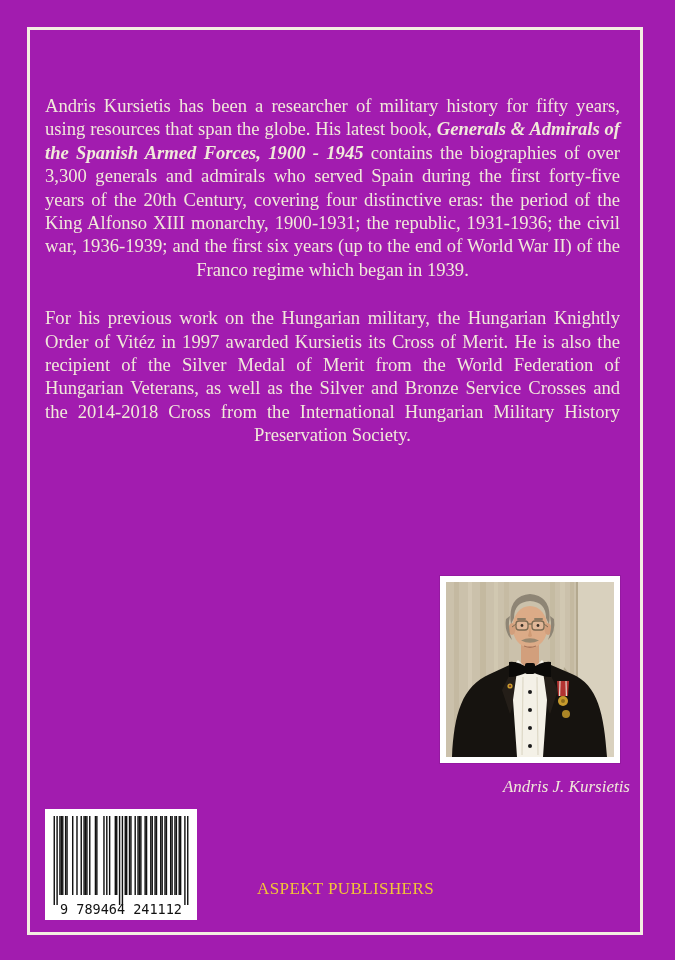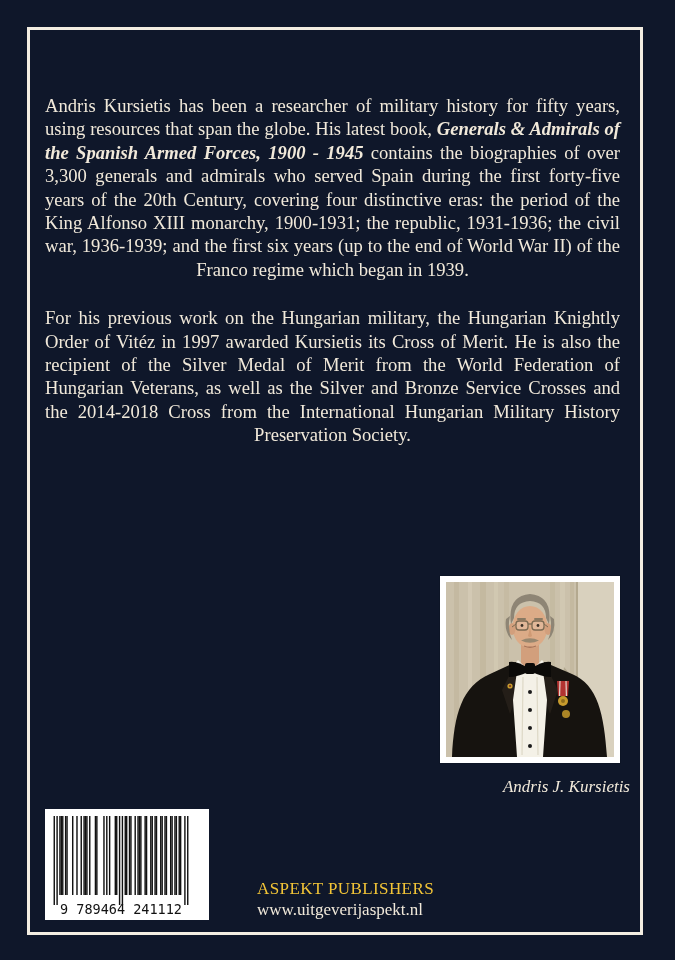--- a/index.html
+++ b/index.html
@@ -1,19 +1,19 @@
 <!DOCTYPE html>
 <html><head>
 <meta charset="utf-8">
 <style>
   html,body{margin:0;padding:0;background:#888;}
   .cover{
     position:relative;
     width:675px;height:960px;
-    background:#0f172a;
+    background:#a21caf;
     overflow:hidden;
     font-family:"Liberation Serif","DejaVu Serif",serif;
   }
   .frame{
     position:absolute;
     left:27px;top:27px;
     width:610px;height:902px;
     border:3px solid #f3eee2;
     pointer-events:none;
   }
@@ -42,21 +42,21 @@
     position:absolute;
     left:430px;top:777px;width:200px;
     text-align:right;
     color:#f1e9da;
     font-style:italic;
     font-size:17px;
   }
   .barcode{
     position:absolute;
     left:45px;top:809px;
-    width:164px;height:111px;
+    width:152px;height:111px;
     background:#ffffff;
   }
   .publisher{
     position:absolute;
     left:221px;top:878px;
     line-height:21px;
     margin-left:36px;
   }
   .publisher .name{
     color:#f2c437;
@@ -204,16 +204,15 @@
         <rect x="133.51" y="7" width="1.42" height="79" fill="#111111"></rect>
         <rect x="134.93" y="7" width="1.42" height="79" fill="#111111"></rect>
         <rect x="139.19" y="7" width="1.42" height="89" fill="#111111"></rect>
         <rect x="142.03" y="7" width="1.42" height="89" fill="#111111"></rect>
         <text x="76" y="105" text-anchor="middle" font-family="&quot;DejaVu Sans Mono&quot;, monospace" font-size="13.5" fill="#111111">9 789464 241112</text>
       </svg>
   </div>
 
   <div class="publisher">
     <div class="name">ASPEKT PUBLISHERS</div>
-    <div class="site">www.uitgeverijaspekt.nl</div>
   </div>
 
 </div>
 
 </body></html>

